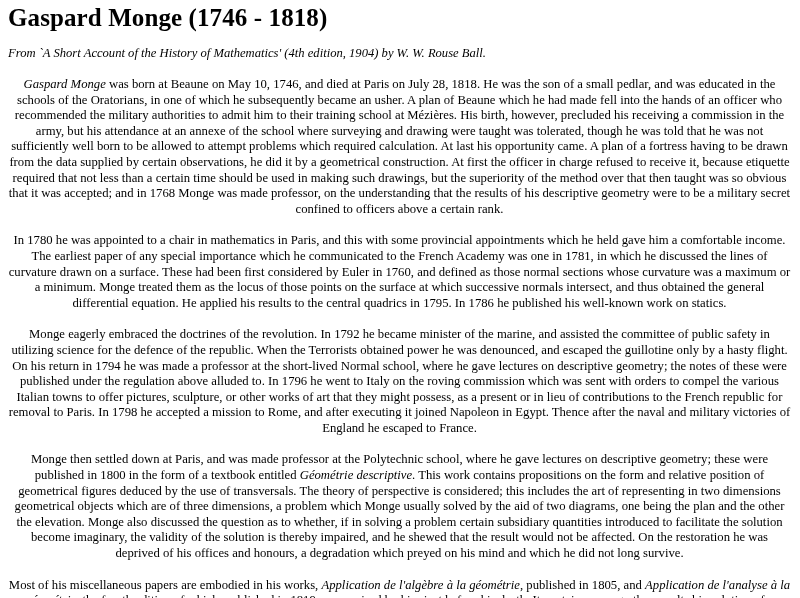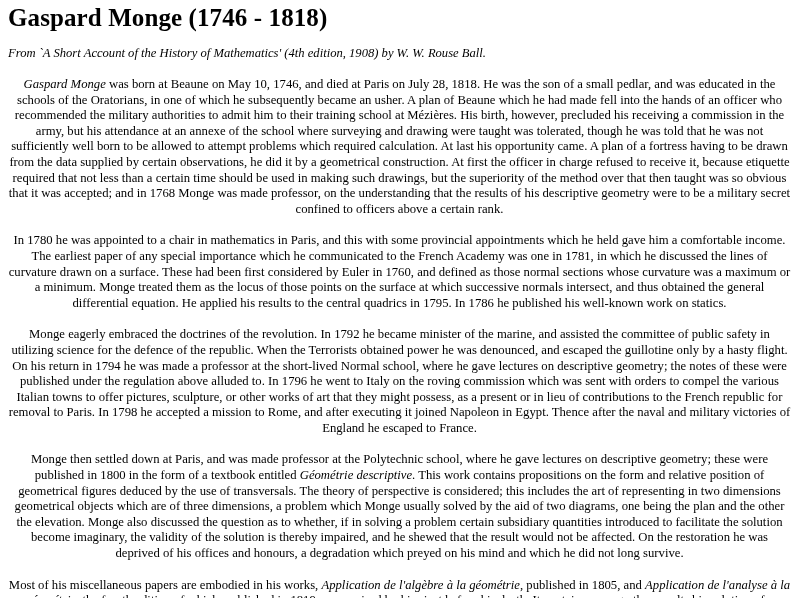--- a/index.html
+++ b/index.html
@@ -48,21 +48,21 @@
   }
   .ital { font-style: italic; }
 </style>
 </head>
 <body>
 
 <div class="page">
 
   <h1 class="doc-title">Gaspard Monge (1746 - 1818)</h1>
 
-  <div class="source-line">From `A Short Account of the History of Mathematics' (4th edition, 1908) by W. W. Rouse Ball.</div>
+  <div class="source-line">From `A Short Account of the History of Mathematics' (4th edition, 1904) by W. W. Rouse Ball.</div>
 
   <p class="body-para">
     <i class="ital">Gaspard Monge</i><span> was born at Beaune on May 10, 1746, and died at Paris on July 28, 1818. He was the son of a small pedlar, and was educated in the schools of the Oratorians, in one of which he subsequently became an usher. A plan of Beaune which he had made fell into the hands of an officer who recommended the military authorities to admit him to their training school at Mézières. His birth, however, precluded his receiving a commission in the army, but his attendance at an annexe of the school where surveying and drawing were taught was tolerated, though he was told that he was not sufficiently well born to be allowed to attempt problems which required calculation. At last his opportunity came. A plan of a fortress having to be drawn from the data supplied by certain observations, he did it by a geometrical construction. At first the officer in charge refused to receive it, because etiquette required that not less than a certain time should be used in making such drawings, but the superiority of the method over that then taught was so obvious that it was accepted; and in 1768 Monge was made professor, on the understanding that the results of his descriptive geometry were to be a military secret confined to officers above a certain rank.</span>
   </p>
 
   <p class="body-para">In 1780 he was appointed to a chair in mathematics in Paris, and this with some provincial appointments which he held gave him a comfortable income. The earliest paper of any special importance which he communicated to the French Academy was one in 1781, in which he discussed the lines of curvature drawn on a surface. These had been first considered by Euler in 1760, and defined as those normal sections whose curvature was a maximum or a minimum. Monge treated them as the locus of those points on the surface at which successive normals intersect, and thus obtained the general differential equation. He applied his results to the central quadrics in 1795. In 1786 he published his well-known work on statics.</p>
 
   <p class="body-para">Monge eagerly embraced the doctrines of the revolution. In 1792 he became minister of the marine, and assisted the committee of public safety in utilizing science for the defence of the republic. When the Terrorists obtained power he was denounced, and escaped the guillotine only by a hasty flight. On his return in 1794 he was made a professor at the short-lived Normal school, where he gave lectures on descriptive geometry; the notes of these were published under the regulation above alluded to. In 1796 he went to Italy on the roving commission which was sent with orders to compel the various Italian towns to offer pictures, sculpture, or other works of art that they might possess, as a present or in lieu of contributions to the French republic for removal to Paris. In 1798 he accepted a mission to Rome, and after executing it joined Napoleon in Egypt. Thence after the naval and military victories of England he escaped to France.</p>
 
   <p class="body-para"><span>Monge then settled down at Paris, and was made professor at the Polytechnic school, where he gave lectures on descriptive geometry; these were published in 1800 in the form of a textbook entitled </span><i class="ital">Géométrie descriptive</i><span>. This work contains propositions on the form and relative position of geometrical figures deduced by the use of transversals. The theory of perspective is considered; this includes the art of representing in two dimensions geometrical objects which are of three dimensions, a problem which Monge usually solved by the aid of two diagrams, one being the plan and the other the elevation. Monge also discussed the question as to whether, if in solving a problem certain subsidiary quantities introduced to facilitate the solution become imaginary, the validity of the solution is thereby impaired, and he shewed that the result would not be affected. On the restoration he was deprived of his offices and honours, a degradation which preyed on his mind and which he did not long survive.</span></p>

